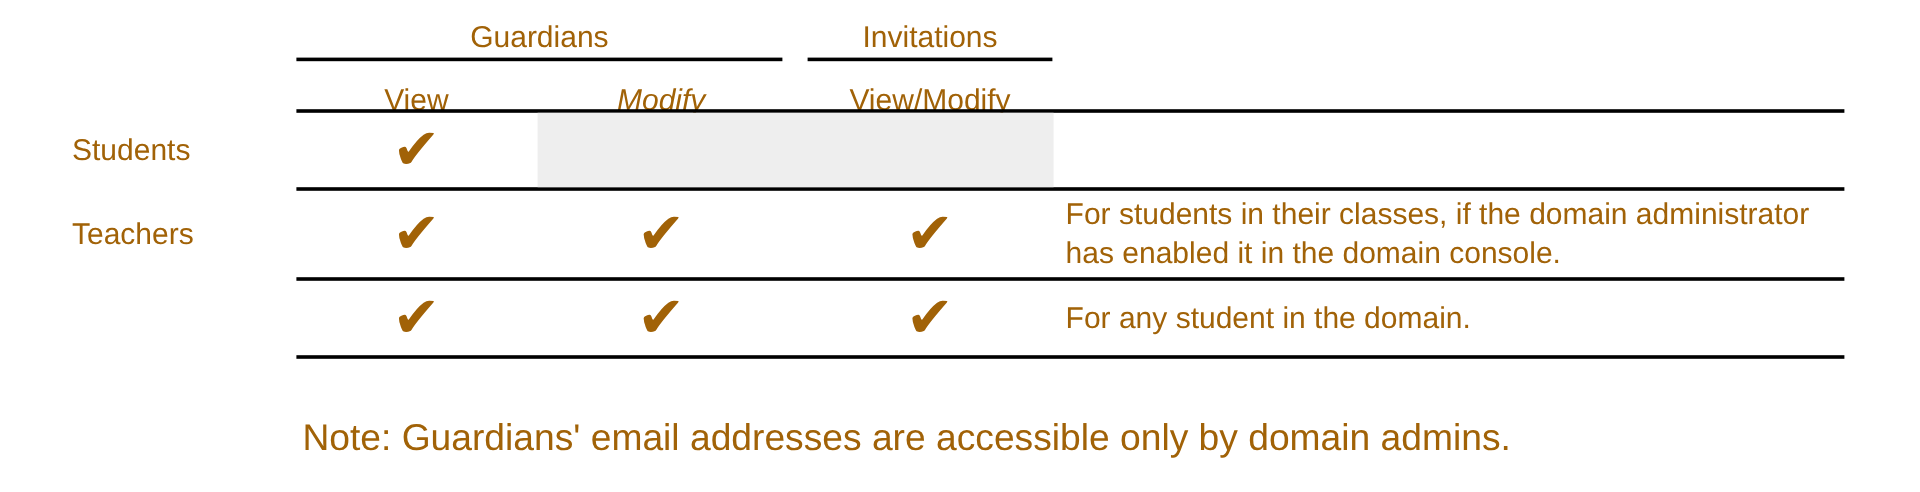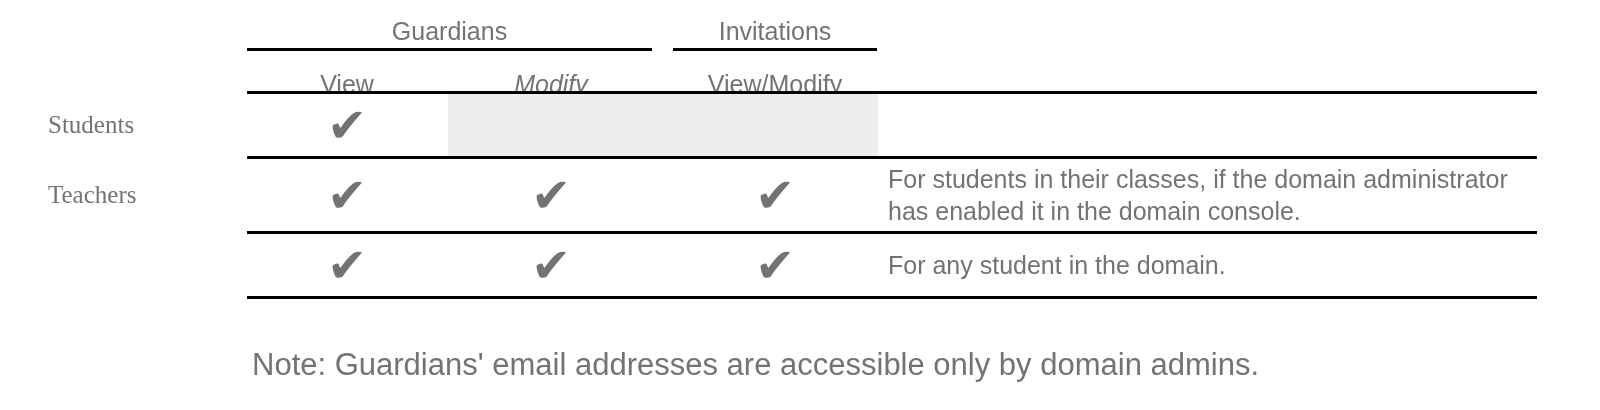--- a/index.html
+++ b/index.html
@@ -1,26 +1,26 @@
 <!DOCTYPE html>
 <html><head>
 <meta charset="utf-8">
 <style>
   html,body{margin:0;padding:0;background:#fff;}
   .canvas{
     position:relative;width:1600px;height:410px;background:#ffffff;
-    font-family:"Liberation Sans",sans-serif;color:#737373;overflow:hidden;
+    font-family:"Liberation Sans",sans-serif;color:#a16207;overflow:hidden;
   }
   .hline{position:absolute;height:3px;background:#000;}
   .group-label{position:absolute;top:15px;height:32px;font-size:25px;
     display:flex;align-items:center;justify-content:center;}
   .col-label{position:absolute;top:57px;height:30px;font-size:25px;
     display:flex;align-items:center;justify-content:center;margin-top:12px;}
-  .row-label{position:absolute;left:48px;width:190px;font-size:25px;
-    display:flex;align-items:center;font-family:Liberation Serif, serif;}
+  .row-label{position:absolute;left:60px;width:190px;font-size:25px;
+    display:flex;align-items:center;}
   .cell{position:absolute;display:flex;align-items:center;justify-content:center;}
   .check{font-family:"DejaVu Sans",sans-serif;font-size:48px;font-weight:bold;line-height:1;}
   .note{position:absolute;left:888px;width:620px;font-size:25px;line-height:32px;
     display:flex;align-items:center;}
   .shade{position:absolute;left:448px;top:94px;width:430px;height:62px;background:#eeeeee;}
   .footnote{position:absolute;left:252px;top:347px;font-size:31px;}
   
   .r0{top:94px;height:62px;}
   .r1{top:159px;height:72px;}
   .r2{top:234px;height:62px;}

